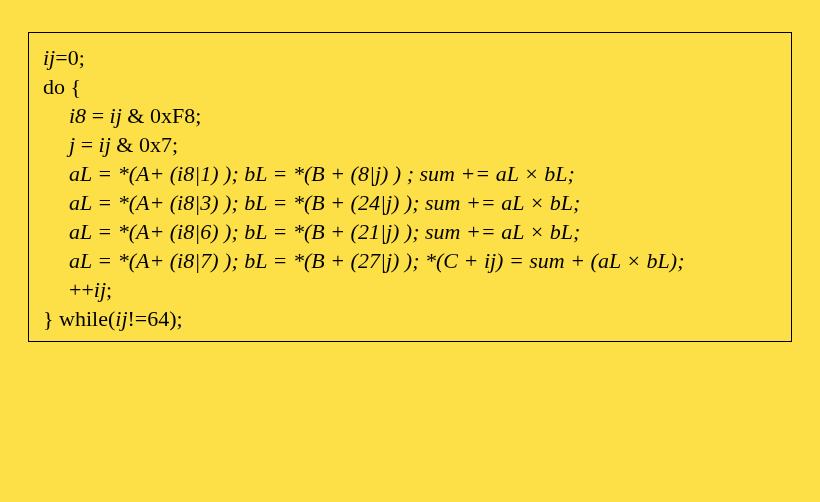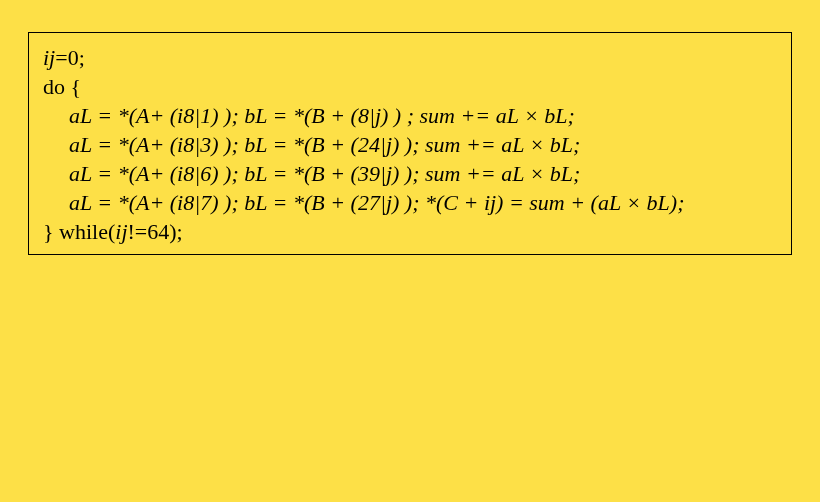--- a/index.html
+++ b/index.html
@@ -36,34 +36,43 @@
   <div class="codebox">
 
     <span class="line">
       <span class="it">ij</span><span>=0;</span>
     </span>
 
     <span class="line">
       <span class="bld">do</span><span> {</span>
     </span>
 
+    <span class="line indent">
+      <span class="it">i8</span><span> = </span><span class="it">ij</span><span> &amp; 0xF8;</span>
+    </span>
 
+    <span class="line indent">
+      <span class="it">j</span><span> = </span><span class="it">ij</span><span> &amp; 0x7;</span>
+    </span>
 
     <span class="line indent it">
       <span>aL = *(A+ (i8|1) ); </span><span>bL = *(B + (8|j) ) ;  </span><span>sum += aL × bL;</span>
     </span>
     <span class="line indent it">
       <span>aL = *(A+ (i8|3) ); </span><span>bL = *(B + (24|j) ); </span><span>sum += aL × bL;</span>
     </span>
     <span class="line indent it">
-      <span>aL = *(A+ (i8|6) ); </span><span>bL = *(B + (39|j) ); </span><span>sum += aL × bL;</span>
+      <span>aL = *(A+ (i8|6) ); </span><span>bL = *(B + (21|j) ); </span><span>sum += aL × bL;</span>
     </span>
     <span class="line indent it">
       <span>aL = *(A+ (i8|7) ); </span><span>bL = *(B + (27|j) ); </span><span>*(C + ij) = sum + (aL × bL);</span>
     </span>
 
+    <span class="line indent">
+      <span>++</span><span class="it">ij</span><span>;</span>
+    </span>
 
     <span class="line">
       <span>} </span><span class="bld">while</span><span>(</span><span class="it">ij</span><span>!=64);</span>
     </span>
 
   </div>
 </div>
 
 </body></html>

